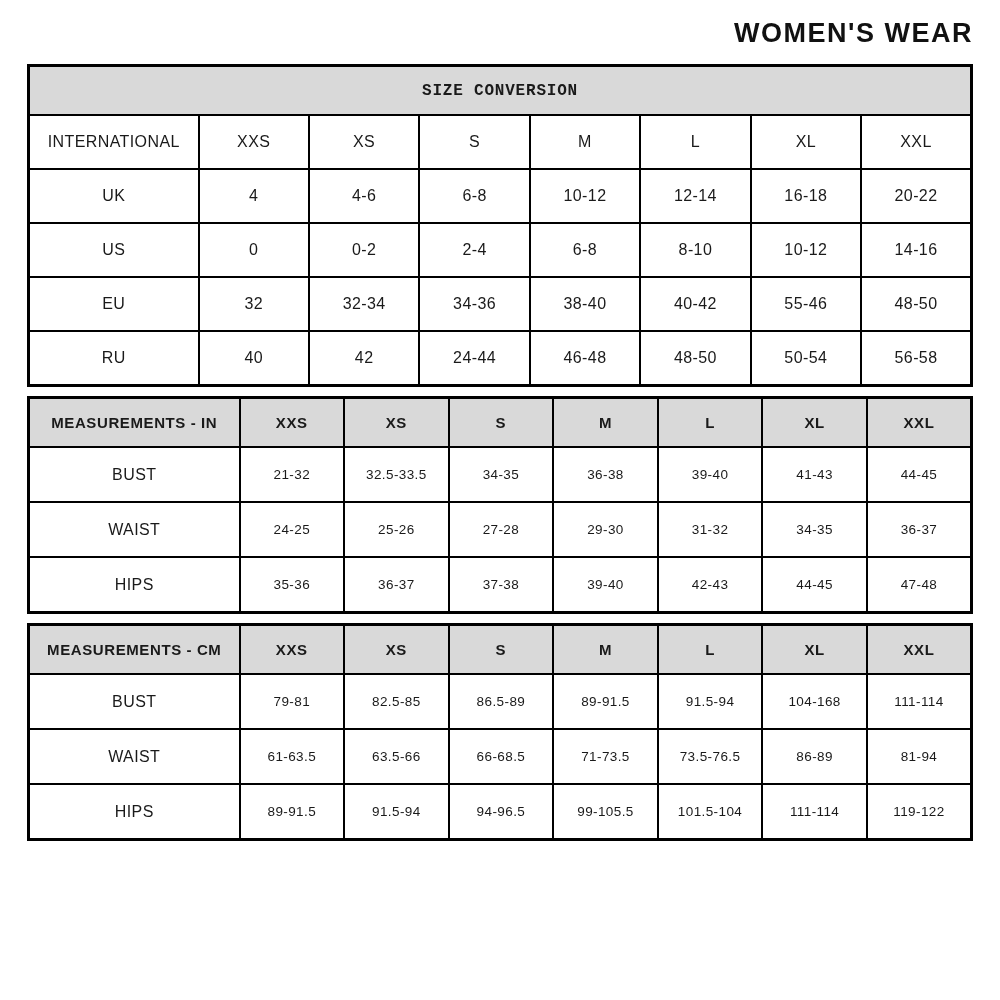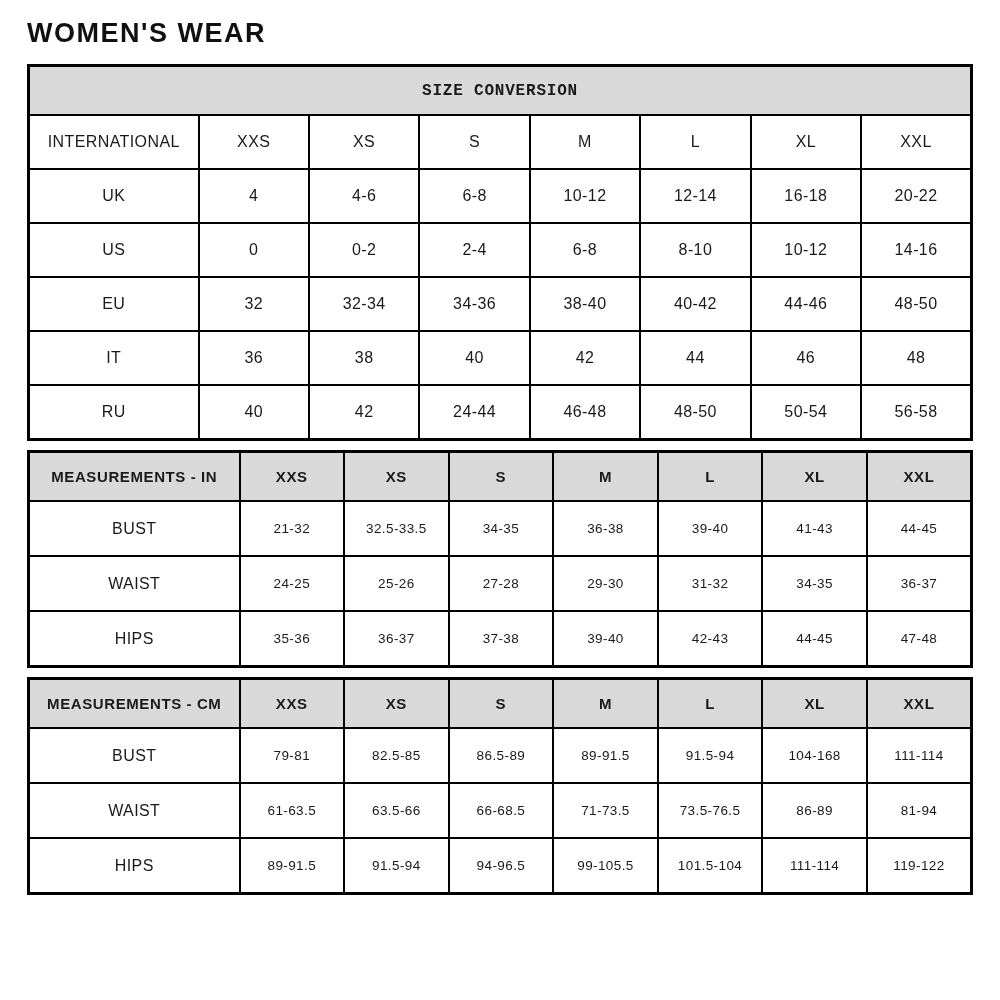--- a/index.html
+++ b/index.html
@@ -9,21 +9,21 @@
   }
   html,body{margin:0;padding:0;}
   body{
     width:1000px;height:1000px;background:#ffffff;
     font-family:"Liberation Sans", sans-serif;
     color:var(--text-color,#1a1a1a);
     -webkit-font-smoothing:antialiased;
   }
   .page{padding:10px 27px 0 27px;box-sizing:border-box;}
   h1.title{
-    text-align:left;font-size:27px;font-weight:700;
+    text-align:right;font-size:27px;font-weight:700;
     letter-spacing:1.5px;margin:8px 0 15px 0;color:#111;
   }
   table{
     width:100%;border-collapse:collapse;table-layout:fixed;
     border:3px solid var(--border-color,#000);
     margin:0 0 9px 0;
   }
   th,td{
     border:2px solid var(--border-color,#000);
     text-align:center;vertical-align:middle;
@@ -100,32 +100,22 @@
         <td>10-12</td>
         <td>14-16</td>
       </tr>
       <tr>
         <td class="rowlabel">EU</td>
         <td>32</td>
         <td>32-34</td>
         <td>34-36</td>
         <td>38-40</td>
         <td>40-42</td>
-        <td>44-46</td>
+        <td>55-46</td>
         <td>48-50</td>
-      </tr>
-      <tr>
-        <td class="rowlabel">IT</td>
-        <td>36</td>
-        <td>38</td>
-        <td>40</td>
-        <td>42</td>
-        <td>44</td>
-        <td>46</td>
-        <td>48</td>
       </tr>
       <tr>
         <td class="rowlabel">RU</td>
         <td>40</td>
         <td>42</td>
         <td>24-44</td>
         <td>46-48</td>
         <td>48-50</td>
         <td>50-54</td>
         <td>56-58</td>

